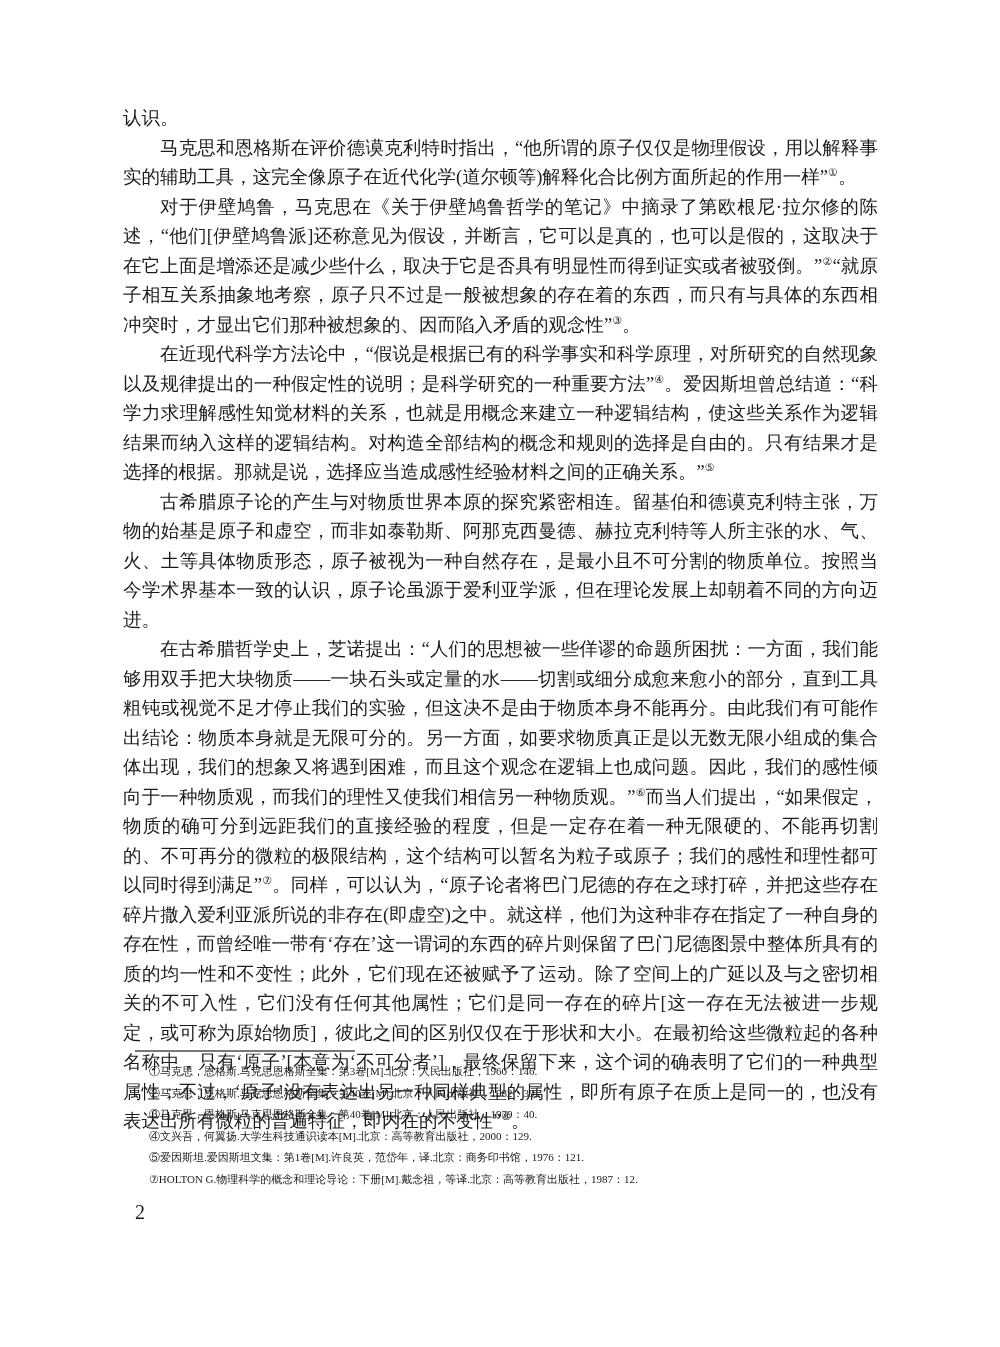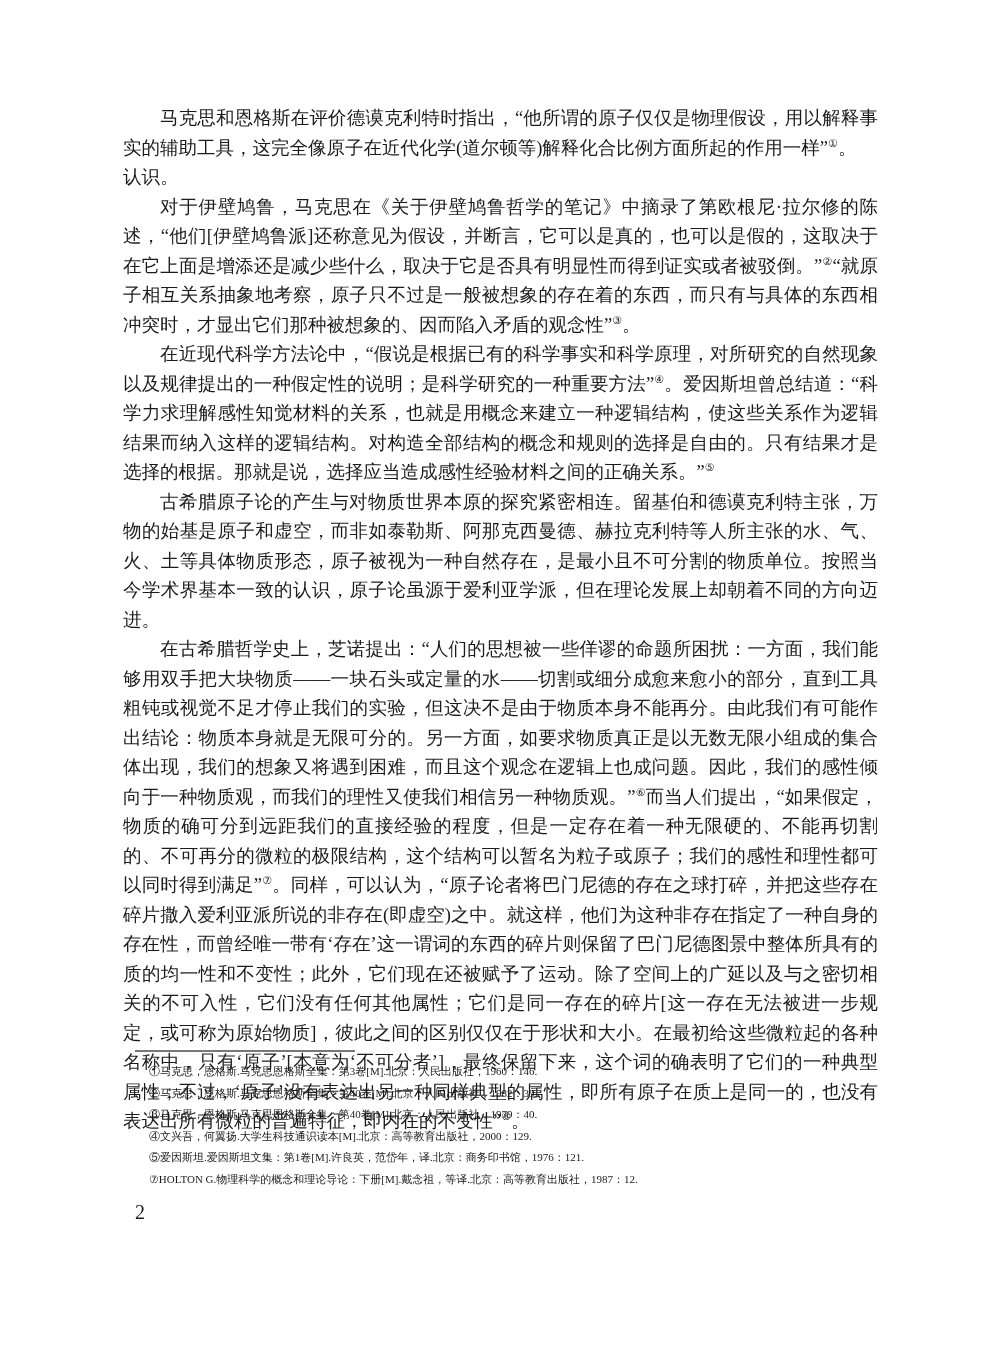--- a/index.html
+++ b/index.html
@@ -50,22 +50,22 @@
     font-size: 20px;
     color: #1b1b1b;
   }
 </style>
 </head>
 <body>
 
 <div class="page">
   <div class="content">
     <div class="body-text" id="paragraphs">
+        <p class="para">认识。</p>
         <p class="para indent">马克思和恩格斯在评价德谟克利特时指出，“他所谓的原子仅仅是物理假设，用以解释事实的辅助工具，这完全像原子在近代化学(道尔顿等)解释化合比例方面所起的作用一样”<sup class="fn-marker">①</sup>。</p>
-        <p class="para">认识。</p>
         <p class="para indent">对于伊壁鸠鲁，马克思在《关于伊壁鸠鲁哲学的笔记》中摘录了第欧根尼·拉尔修的陈述，“他们[伊壁鸠鲁派]还称意见为假设，并断言，它可以是真的，也可以是假的，这取决于在它上面是增添还是减少些什么，取决于它是否具有明显性而得到证实或者被驳倒。”<sup class="fn-marker">②</sup>“就原子相互关系抽象地考察，原子只不过是一般被想象的存在着的东西，而只有与具体的东西相冲突时，才显出它们那种被想象的、因而陷入矛盾的观念性”<sup class="fn-marker">③</sup>。</p>
         <p class="para indent">在近现代科学方法论中，“假说是根据已有的科学事实和科学原理，对所研究的自然现象以及规律提出的一种假定性的说明；是科学研究的一种重要方法”<sup class="fn-marker">④</sup>。爱因斯坦曾总结道：“科学力求理解感性知觉材料的关系，也就是用概念来建立一种逻辑结构，使这些关系作为逻辑结果而纳入这样的逻辑结构。对构造全部结构的概念和规则的选择是自由的。只有结果才是选择的根据。那就是说，选择应当造成感性经验材料之间的正确关系。”<sup class="fn-marker">⑤</sup></p>
         <p class="para indent">古希腊原子论的产生与对物质世界本原的探究紧密相连。留基伯和德谟克利特主张，万物的始基是原子和虚空，而非如泰勒斯、阿那克西曼德、赫拉克利特等人所主张的水、气、火、土等具体物质形态，原子被视为一种自然存在，是最小且不可分割的物质单位。按照当今学术界基本一致的认识，原子论虽源于爱利亚学派，但在理论发展上却朝着不同的方向迈进。</p>
         <p class="para indent">在古希腊哲学史上，芝诺提出：“人们的思想被一些佯谬的命题所困扰：一方面，我们能够用双手把大块物质——一块石头或定量的水——切割或细分成愈来愈小的部分，直到工具粗钝或视觉不足才停止我们的实验，但这决不是由于物质本身不能再分。由此我们有可能作出结论：物质本身就是无限可分的。另一方面，如要求物质真正是以无数无限小组成的集合体出现，我们的想象又将遇到困难，而且这个观念在逻辑上也成问题。因此，我们的感性倾向于一种物质观，而我们的理性又使我们相信另一种物质观。”<sup class="fn-marker">⑥</sup>而当人们提出，“如果假定，物质的确可分到远距我们的直接经验的程度，但是一定存在着一种无限硬的、不能再切割的、不可再分的微粒的极限结构，这个结构可以暂名为粒子或原子；我们的感性和理性都可以同时得到满足”<sup class="fn-marker">⑦</sup>。同样，可以认为，“原子论者将巴门尼德的存在之球打碎，并把这些存在碎片撒入爱利亚派所说的非存在(即虚空)之中。就这样，他们为这种非存在指定了一种自身的存在性，而曾经唯一带有‘存在’这一谓词的东西的碎片则保留了巴门尼德图景中整体所具有的质的均一性和不变性；此外，它们现在还被赋予了运动。除了空间上的广延以及与之密切相关的不可入性，它们没有任何其他属性；它们是同一存在的碎片[这一存在无法被进一步规定，或可称为原始物质]，彼此之间的区别仅仅在于形状和大小。在最初给这些微粒起的各种名称中，只有‘原子’[本意为‘不可分者’]，最终保留下来，这个词的确表明了它们的一种典型属性；不过，‘原子’没有表达出另一种同样典型的属性，即所有原子在质上是同一的，也没有表达出所有微粒的普遍特征，即内在的不变性”<sup class="fn-marker">⑧</sup>。</p>
       </div>
     <div class="footnote-sep"></div>
     <div class="footnotes" id="footnotes">
         <p class="footnote">①马克思，恩格斯.马克思恩格斯全集：第3卷[M].北京：人民出版社，1960：146.</p>
         <p class="footnote">②马克思，恩格斯.马克思恩格斯全集：第40卷[M].北京：人民出版社，1982：39.</p>
         <p class="footnote">③马克思，恩格斯.马克思恩格斯全集：第40卷[M].北京：人民出版社，1979：40.</p>

